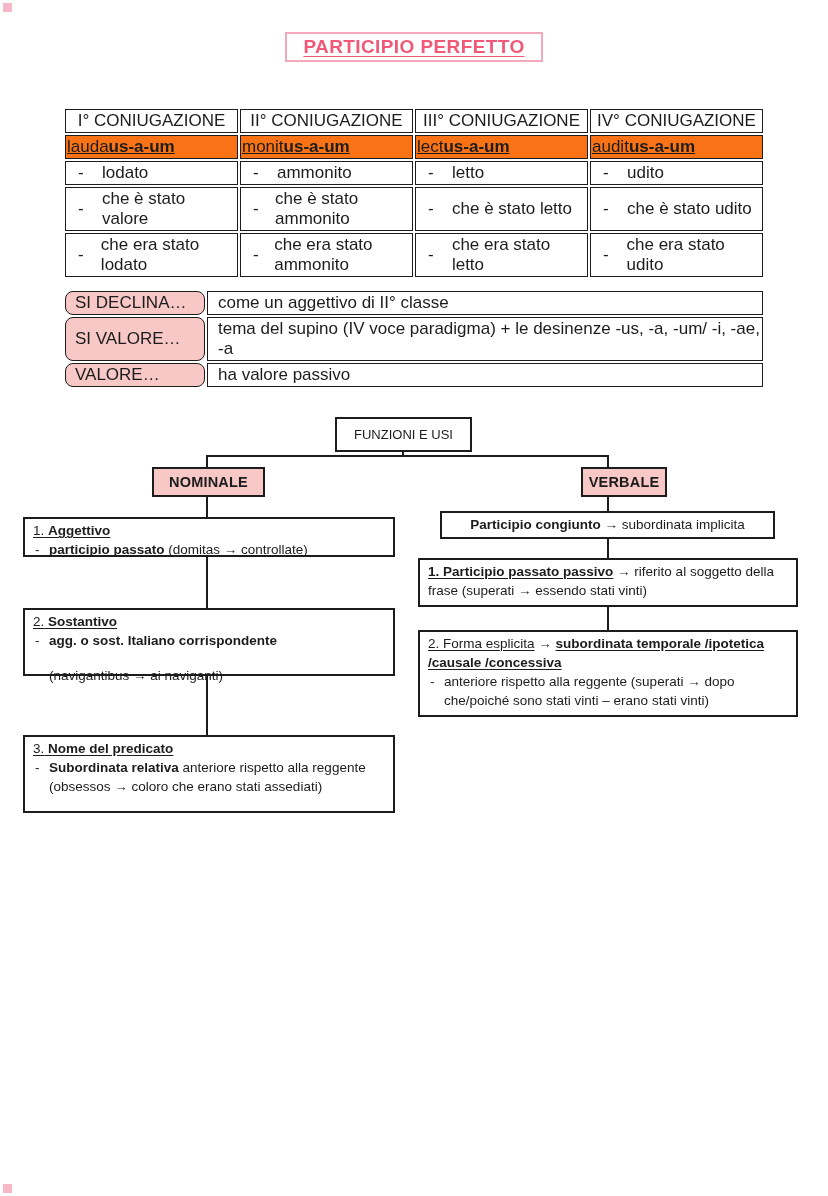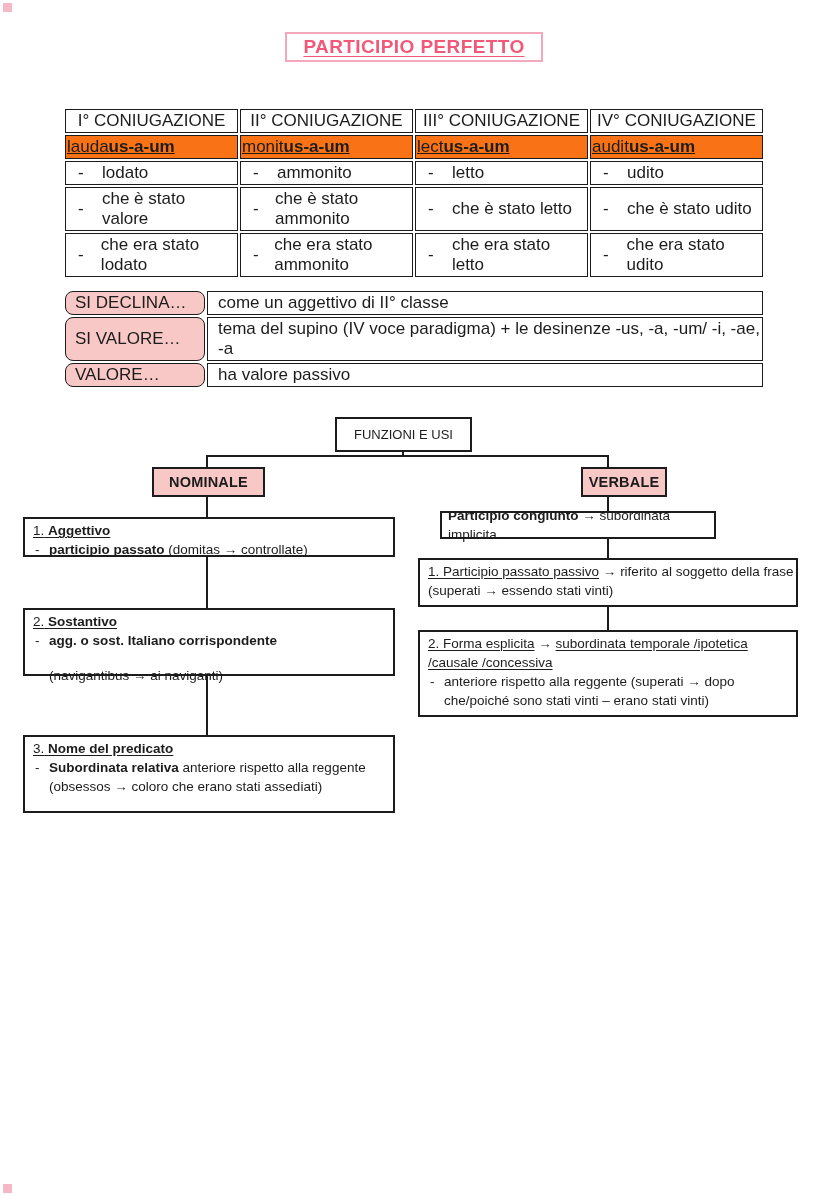--- a/index.html
+++ b/index.html
@@ -43,21 +43,21 @@
   .node{
     position:absolute;border:2px solid #1c1c1c;background:#fff;box-sizing:border-box;
     display:flex;align-items:center;justify-content:center;font-size:13px;
   }
   .pink-node{background:#f8c8c6;font-weight:bold;font-size:14.5px;letter-spacing:.2px;}
   .cbox{
     position:absolute;border:2px solid #1c1c1c;background:#fff;box-sizing:border-box;
     font-size:13.5px;line-height:1.42;padding:2px 0 3px 8px;
   }
   .u{text-decoration:underline;text-underline-offset:2px;}
-  .b{font-weight:normal;}
+  .b{font-weight:bold;}
   .bullet{display:flex;}
   .bullet .dash{width:14px;flex:0 0 14px;margin-left:2px;}
   .bullet .content{flex:1;}
   .block{display:block;margin-top:16px;}
   .center-text{display:flex;align-items:center;justify-content:center;}
 </style>
 </head>
 <body>
 
 <div class="page">
@@ -225,21 +225,21 @@
   <div class="cbox" style="left:23px;top:735px;width:372px;height:78px;">
     <div>
       <span class="u"><span>3.</span> <b>Nome del predicato</b></span>
     </div>
     <div class="bullet">
       <span class="dash">-</span>
       <span class="content"><b>Subordinata relativa</b><span> anteriore rispetto alla reggente (obsessos → coloro che erano stati assediati)</span></span>
     </div>
   </div>
 
-  <div class="cbox center-text" style="left:440px;top:511px;width:276px;height:28px;padding:0 6px;">
+  <div class="cbox center-text" style="left:440px;top:511px;width:335px;height:28px;padding:0 6px;">
     <span><b>Participio congiunto</b> <span>→</span> <span>subordinata implicita</span></span>
   </div>
 
   <div class="cbox" style="left:418px;top:558px;width:380px;height:49px;">
     <span class="u b">1. Participio passato passivo</span>
     <span>→</span>
     <span>riferito al soggetto della frase (superati → essendo stati vinti)</span>
   </div>
 
   <div class="cbox" style="left:418px;top:630px;width:380px;height:87px;">

